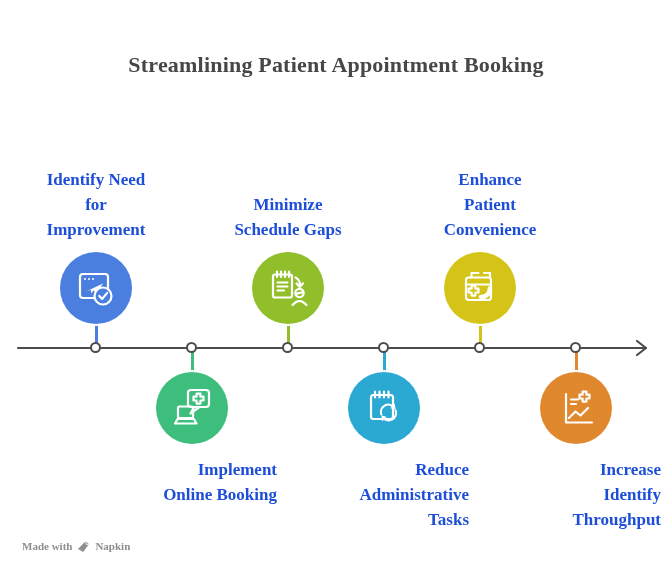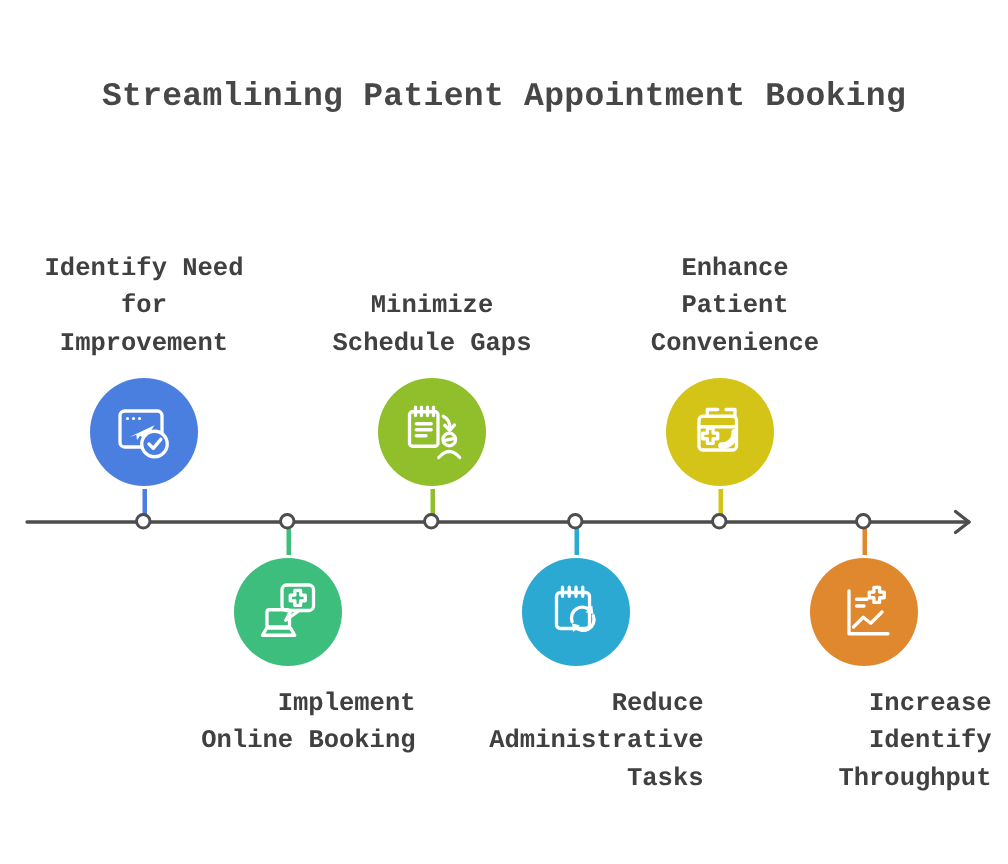--- a/index.html
+++ b/index.html
@@ -1,28 +1,28 @@
 <!DOCTYPE html>
 <html><head>
 <meta charset="utf-8">
 <style>
   html,body { margin:0; padding:0; background:#ffffff; }
   .canvas {
     position:relative; width:672px; height:576px; background:#ffffff;
-    font-family:Liberation Mono, monospace; overflow:hidden;
+    font-family:Liberation Serif, serif; overflow:hidden;
   }
   .title {
     position:absolute; top:52px; left:0; width:672px;
     text-align:center; font-size:22px; font-weight:700; color:#474747;
     letter-spacing:0.2px;
   }
   .timeline-svg { position:absolute; left:0; top:336px; }
   .node-label {
     position:absolute; width:170px; text-align:center;
-    font-size:17px; line-height:25px; font-weight:600; color:#404040;
+    font-size:17px; line-height:25px; font-weight:600; color:#1d4ed8;
     white-space:pre-line;
   }
   .node-label.above { bottom:334px; }
   .node-label.below { top:457px;text-align:right; }
   .stem { position:absolute; width:2.5px; }
   .dot {
     position:absolute; top:342px; width:11px; height:11px;
     box-sizing:border-box; border:2px solid #4d4d4d; border-radius:50%;
     background:#ffffff; z-index:3;
   }
@@ -149,14 +149,22 @@
     <div class="circle" style="left: 540px; top: 372px; background-color: rgb(224, 136, 46);">
       <svg width="46" height="46" viewBox="0 0 46 46" fill="none" stroke="#fff" stroke-width="2.2" stroke-linecap="round" stroke-linejoin="round">
         <path d="M13 9 V37.5 H39"></path>
         <path d="M18 14.5 H25 M18 19 H23"></path>
         <path d="M16 33 L22.5 26.5 L27.5 30.5 L35 23"></path>
         <path d="M29.6 6.6 h3.8 v3.1 h3.1 v3.8 h-3.1 v3.1 h-3.8 v-3.1 h-3.1 v-3.8 h3.1 z"></path>
       </svg>
     </div>
   </div>
 
+  <div class="watermark">
+    <span>Made with</span>
+    <svg width="13" height="13" viewBox="0 0 13 13">
+      <path d="M1 9 L8.5 1.2 L12 4 L6.2 12 Z" fill="#8e8e8e"></path>
+      <path d="M8.5 1.2 L9.4 4.6 L12 4" fill="none" stroke="#ffffff" stroke-width="0.9"></path>
+    </svg>
+    <span>Napkin</span>
+  </div>
 
 </div>
 
 </body></html>

